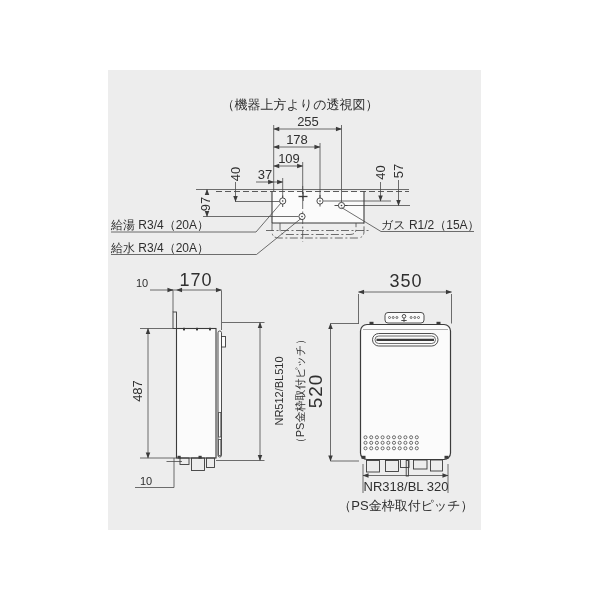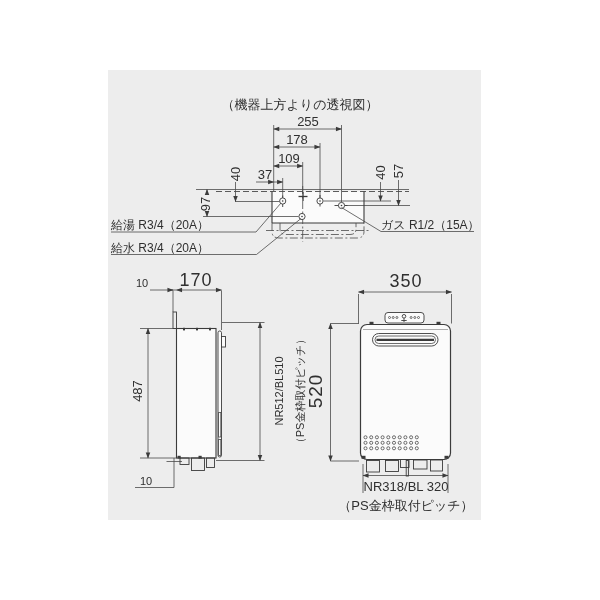--- a/index.html
+++ b/index.html
@@ -1,16 +1,16 @@
 <!DOCTYPE html>
 <html><head>
 <meta charset="utf-8">
 <style>
   html,body{margin:0;padding:0;background:#ffffff;}
-  .stage{position:relative;width:600px;height:520px;background:#ffffff;overflow:hidden;text-align:center;}
+  .stage{position:relative;width:600px;height:600px;background:#ffffff;overflow:hidden;text-align:center;}
   svg{display:block;}
   svg text{fill:#2f2f2f;font-family:"Liberation Sans","DejaVu Sans",sans-serif;}
   .ol{stroke:#3b3b3b;stroke-width:1.1;fill:none;}
   .ol2{stroke:#3b3b3b;stroke-width:0.9;fill:none;}
   .dim{stroke:#4a4a4a;stroke-width:0.8;fill:none;}
   .chain{stroke:#4a4a4a;stroke-width:0.8;fill:none;stroke-dasharray:8 2.5 2 2.5;}
   .dash{stroke:#4a4a4a;stroke-width:0.9;fill:none;stroke-dasharray:6 3;}
   .fillw{fill:#fbfbfb;}
   .solidfill{fill:#3b3b3b;stroke:none;}
   .t11{font-size:11px;}

